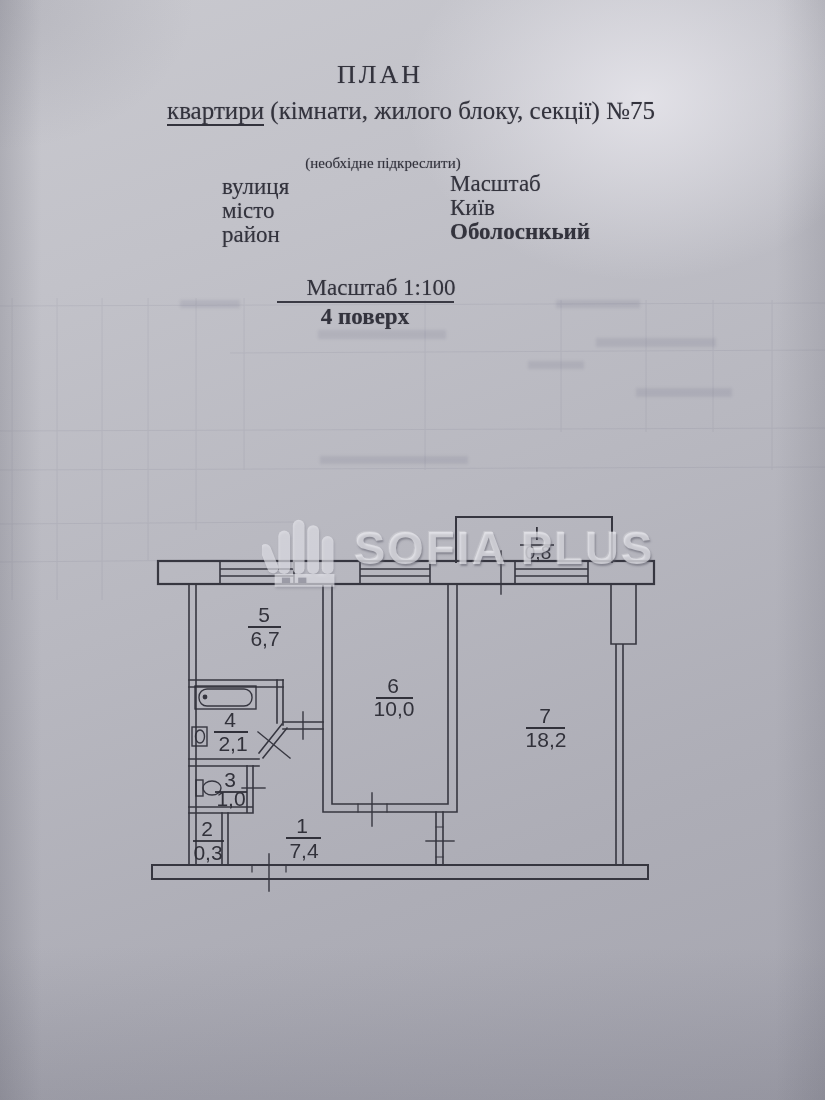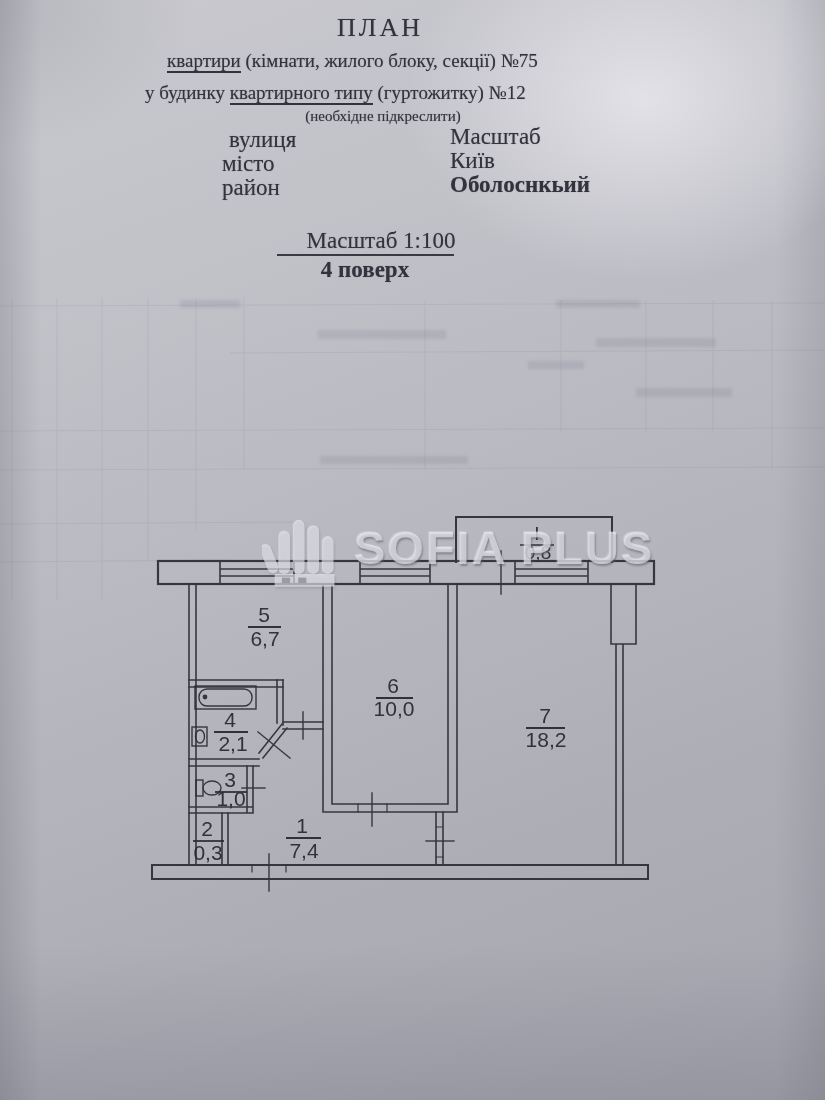--- a/index.html
+++ b/index.html
@@ -9,24 +9,24 @@
     background:
       radial-gradient(ellipse 340px 260px at 78% 9%, rgba(232,231,237,0.85), rgba(232,231,237,0) 70%),
       radial-gradient(ellipse 260px 200px at 0% 0%, rgba(98,98,112,0.18), rgba(98,98,112,0) 75%),
       linear-gradient(90deg, rgba(88,88,100,0.22), rgba(88,88,100,0) 5%),
       linear-gradient(270deg, rgba(88,88,100,0.16), rgba(88,88,100,0) 6%),
       linear-gradient(0deg, rgba(80,80,95,0.18), rgba(80,80,95,0) 14%),
       linear-gradient(160deg,#c9c9cf 0%,#c2c2c9 22%,#b8b8c0 48%,#adadb6 75%,#a5a5af 100%);
     font-family:"Liberation Serif", serif;
     color:#2e2e38;
   }
-  .abs{position:absolute;}
+  .abs{position:absolute;margin-top:47px;}
   .doc-text{color:#33333d;text-shadow:0 0 1px rgba(51,51,61,0.45);white-space:nowrap;}
   .title{font-size:26px;letter-spacing:3px;}
-  .hline{font-size:19px;}
+  .hline{font-size:25px;}
   .hline .u{border-bottom:2px solid #33333d;padding-bottom:0px;}
   .note{font-size:15px;text-align:center;}
   .addr-label,.addr-value{font-size:23px;}
   .scale,.floor{font-size:23px;text-align:center;width:178px;}
   .fracline{width:177px;border-top:2px solid #3a3a44;height:0;}
   svg{position:absolute;left:0;top:0;}
   .wm{position:absolute;left:262px;top:512px;width:345px;height:84px;pointer-events:none;}
   .wm-brand{
     position:absolute;left:92px;top:8px;
     font-family:"Liberation Sans",sans-serif;font-weight:bold;font-size:47px;letter-spacing:2px;
@@ -80,25 +80,24 @@
       <rect x="320" y="456" width="148" height="8"></rect>
       <rect x="556" y="300" width="84" height="8"></rect>
       <rect x="180" y="300" width="60" height="8"></rect>
     </g>
   </svg>
 
   <div class="abs doc-text title" style="left:337px;top:13px;">ПЛАН</div>
 
   <div class="abs doc-text hline" style="left:167px;top:50px;"><span class="u">квартири</span><span> (кімнати, жилого блоку, секції)  №75</span></div>
 
-  <div class="abs doc-text hline" style="left:145px;top:82px;"><span>у будинку </span><span class="u">квартирного типу</span><span> (гуртожитку) №12</span></div>
 
   <div class="abs doc-text note" style="left:273px;top:108px;width:220px;">(необхідне підкреслити)</div>
 
-  <div class="abs doc-text addr-label" style="left:229px;top:127px;">вулиця</div>
+  <div class="abs doc-text addr-label" style="left:222px;top:127px;">вулиця</div>
   <div class="abs doc-text addr-value" style="left:450px;top:124px;">Масштаб</div>
   <div class="abs doc-text addr-label" style="left:222px;top:151px;">місто</div>
   <div class="abs doc-text addr-value" style="left:450px;top:148px;">Київ</div>
   <div class="abs doc-text addr-label" style="left:222px;top:175px;">район</div>
   <div class="abs doc-text addr-value" style="left:450px;top:172px;font-weight:bold;">Оболоснкьий</div>
 
   <div class="abs doc-text scale" style="left:292px;top:228px;">Масштаб 1:100</div>
   <div class="abs fracline" style="left:277px;top:254px;"></div>
   <div class="abs doc-text floor" style="left:276px;top:257px;font-weight:bold;">4 поверх</div>
 

